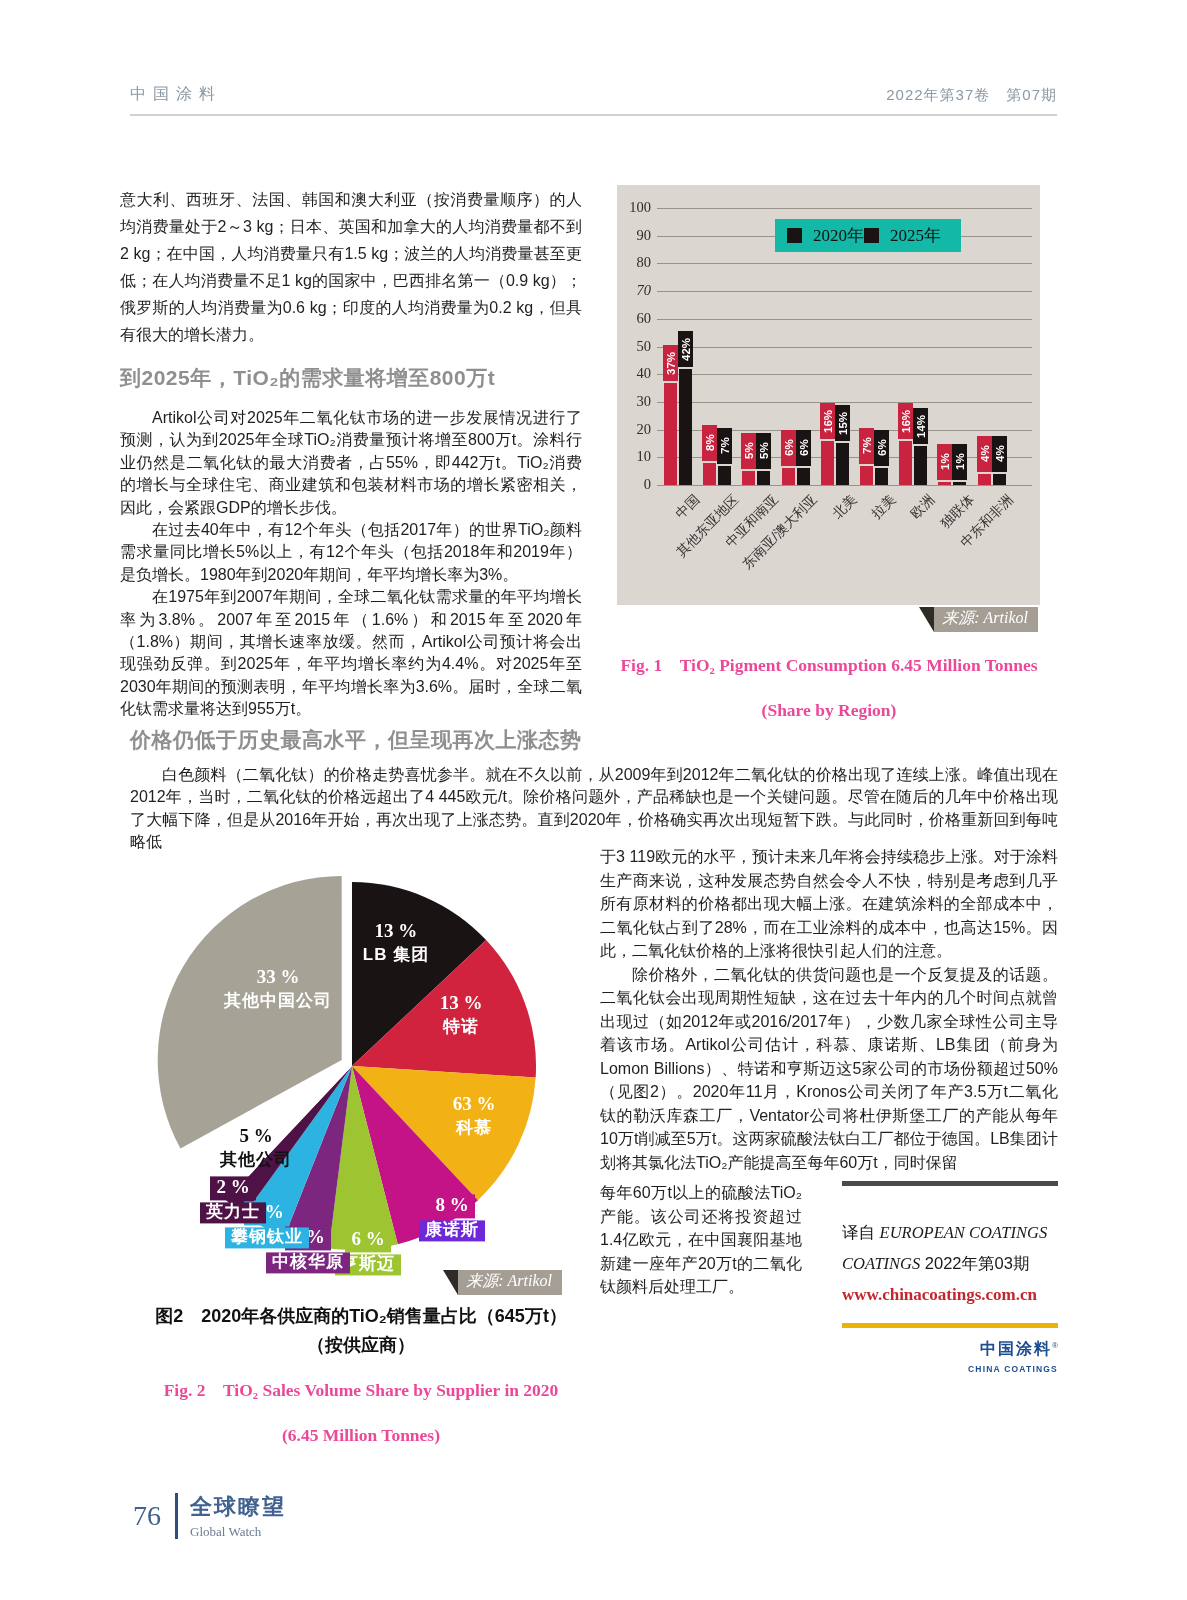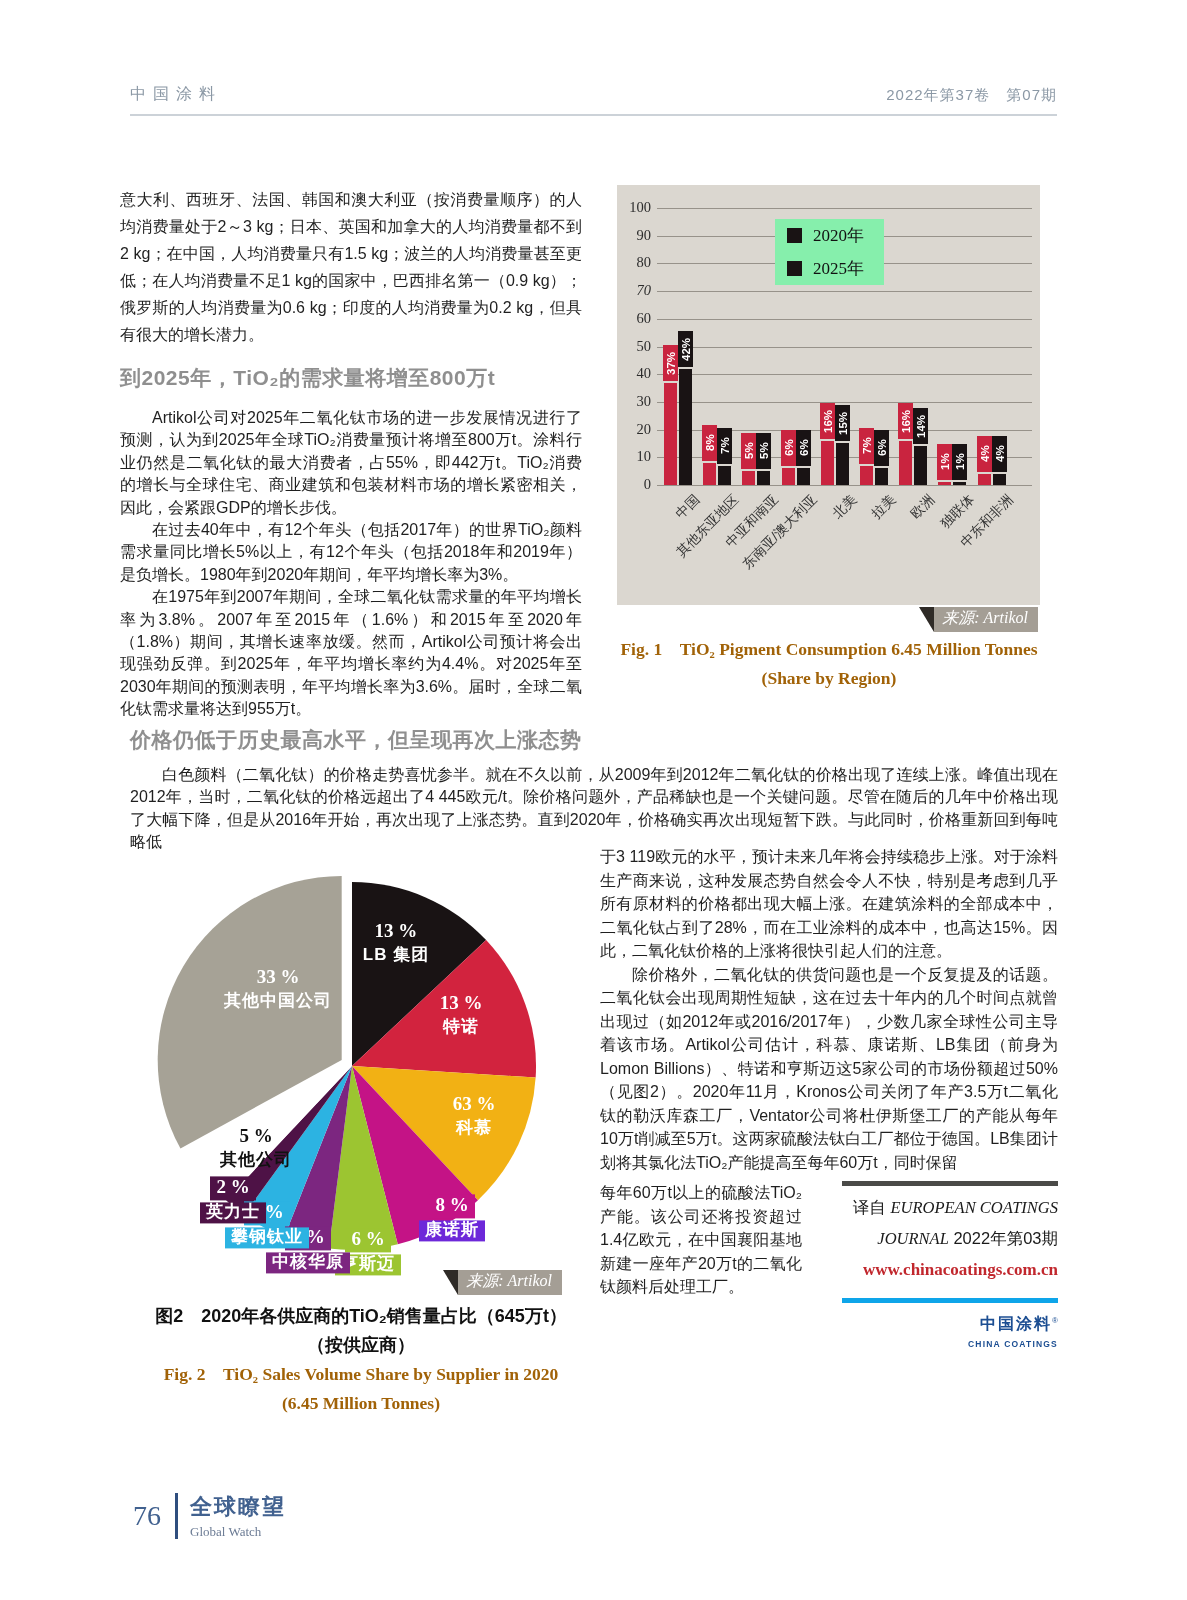--- a/index.html
+++ b/index.html
@@ -30,57 +30,57 @@
   .chart-box{position:relative;margin-left:17px;width:423px;height:420px;background:#dbd7d0;}
   .gridline{position:absolute;left:40px;width:375px;height:1px;background:#97928a;}
   .ytick{position:absolute;left:0;width:34px;text-align:right;font-size:14.5px;color:#2c2c2c;
          font-family:"Liberation Serif","DejaVu Serif",serif;}
   .bar{position:absolute;width:13px;}
   .vchip{position:absolute;width:15px;height:36px;color:#fff;font-size:11.5px;font-weight:bold;
          display:flex;align-items:center;justify-content:center;
          writing-mode:vertical-rl;transform:rotate(180deg);}
   .xtick{position:absolute;top:306px;transform:rotate(-45deg);transform-origin:100% 0;
          font-size:13.5px;color:#333;white-space:nowrap;}
-  .legend{position:absolute;left:158px;top:34px;background:#86efac;padding:5px 20px 5px 12px;
-          display:flex;flex-direction:column;gap:10px;}
+  .legend{position:absolute;left:158px;top:34px;background:#14b8a6;padding:5px 20px 5px 12px;
+          display:flex;flex-direction:row;}
   .lrow{display:flex;align-items:center;gap:11px;font-size:17px;color:#111;
         font-family:"Liberation Serif","DejaVu Serif",serif;}
   .lsq{width:15px;height:15px;display:inline-block;}
 
   .badge-row{position:relative;height:30px;}
   .src-badge{position:absolute;top:2px;display:flex;height:25px;}
   .badge-tri{width:0;height:0;border-top:25px solid #2f2b27;border-left:15px solid transparent;}
   .badge-body{background:#a49e95;color:#fff;font-size:16px;font-style:italic;
               font-family:"Liberation Serif","DejaVu Serif",serif;
               padding:0 10px 2px 8px;display:flex;align-items:center;}
   .cap-cn{font-size:18px;font-weight:bold;color:#111;text-align:center;margin:4px 0 0;line-height:29px;}
-  .cap-en{font-size:17.5px;font-weight:bold;text-align:center;margin:0;line-height:29px;
-          font-family:"Liberation Serif","DejaVu Serif",serif;color:#a16207;}
+  .cap-en{font-size:17.5px;font-weight:bold;text-align:center;margin:16px;line-height:29px;
+          font-family:"Liberation Serif","DejaVu Serif",serif;color:#ec4899;}
 
   
   .fig2{position:absolute;left:130px;top:848px;width:462px;}
   .pie-wrap{position:relative;width:462px;height:420px;}
   .pie-wrap svg{position:absolute;left:0;top:0;}
   .pie-label{position:absolute;transform:translate(-50%,-50%);display:flex;flex-direction:column;
              align-items:center;gap:2px;font-weight:bold;text-align:center;line-height:1.2;white-space:nowrap;}
   .pie-label .pct{font-size:19px;font-family:"Liberation Serif","DejaVu Serif",serif;}
   .pie-label .nm{font-size:17px;letter-spacing:1px;}
   .pie-label.inside{color:#fff;}
   .pie-label.plain{color:#111;}
   .pie-label.chiplab{color:#fff;}
   .pie-label.chiplab .pct,.pie-label.chiplab .nm{padding:0 6px 1px;}
 
   
   .col-right-bottom{position:absolute;left:600px;top:845px;width:458px;}
   .col-right-bottom .h-gray{margin:13px 0 11px;}
   .bottom-flex{display:flex;margin-top:7px;}
   .p6b{width:202px;}
   .src-col{margin-left:auto;width:216px;}
-  .src-box{border-top:5px solid #4a4a48;border-bottom:5px solid #0ea5e9;padding:6px 0 13px;
-           text-align:right;font-size:16.5px;line-height:31px;color:#1a1a1a;}
+  .src-box{border-top:5px solid #4a4a48;border-bottom:5px solid #eab308;padding:31px 0 13px;
+           text-align:left;font-size:16.5px;line-height:31px;color:#1a1a1a;}
   .it{font-style:italic;font-family:"Liberation Serif","DejaVu Serif",serif;}
   .url{color:#c1272d;font-family:"Liberation Serif","DejaVu Serif",serif;font-weight:bold;font-size:17px;}
   .logo-block{text-align:right;margin-top:12px;color:#1c4e92;line-height:1.15;}
   .logo-cn{font-size:16px;font-weight:bold;letter-spacing:2px;}
   .logo-r{font-size:8px;vertical-align:super;}
   .logo-en{font-size:8.5px;letter-spacing:1.2px;font-weight:bold;}
 
   
   .pg-footer{position:absolute;left:133px;top:1492px;display:flex;align-items:center;}
   .pg-num{font-size:28px;color:#41618f;font-family:"Liberation Serif","DejaVu Serif",serif;}
@@ -270,21 +270,21 @@
 
   <div class="col-right-bottom">
     <p class="body rb">于3 119欧元的水平，预计未来几年将会持续稳步上涨。对于涂料生产商来说，这种发展态势自然会令人不快，特别是考虑到几乎所有原材料的价格都出现大幅上涨。在建筑涂料的全部成本中，二氧化钛占到了28%，而在工业涂料的成本中，也高达15%。因此，二氧化钛价格的上涨将很快引起人们的注意。</p>
     <p class="body rb indent">除价格外，二氧化钛的供货问题也是一个反复提及的话题。二氧化钛会出现周期性短缺，这在过去十年内的几个时间点就曾出现过（如2012年或2016/2017年），少数几家全球性公司主导着该市场。Artikol公司估计，科慕、康诺斯、LB集团（前身为Lomon Billions）、特诺和亨斯迈这5家公司的市场份额超过50%（见图2）。2020年11月，Kronos公司关闭了年产3.5万t二氧化钛的勒沃库森工厂，Ventator公司将杜伊斯堡工厂的产能从每年10万t削减至5万t。这两家硫酸法钛白工厂都位于德国。LB集团计划将其氯化法TiO₂产能提高至每年60万t，同时保留</p>
     <div class="bottom-flex">
       <p class="body rb p6b">每年60万t以上的硫酸法TiO₂产能。该公司还将投资超过1.4亿欧元，在中国襄阳基地新建一座年产20万t的二氧化钛颜料后处理工厂。</p>
       <div class="src-col">
         <div class="src-box">
           <span>译自</span>
           <span class="it">EUROPEAN COATINGS</span><br>
-          <span class="it">JOURNAL</span>
+          <span class="it">COATINGS</span>
           <span>2022年第03期</span><br>
           <span class="url">www.chinacoatings.com.cn</span>
         </div>
         <div class="logo-block">
           <span class="logo-cn">中国涂料</span><span class="logo-r">®</span><br>
           <span class="logo-en">CHINA COATINGS</span>
         </div>
       </div>
     </div>
   </div>

